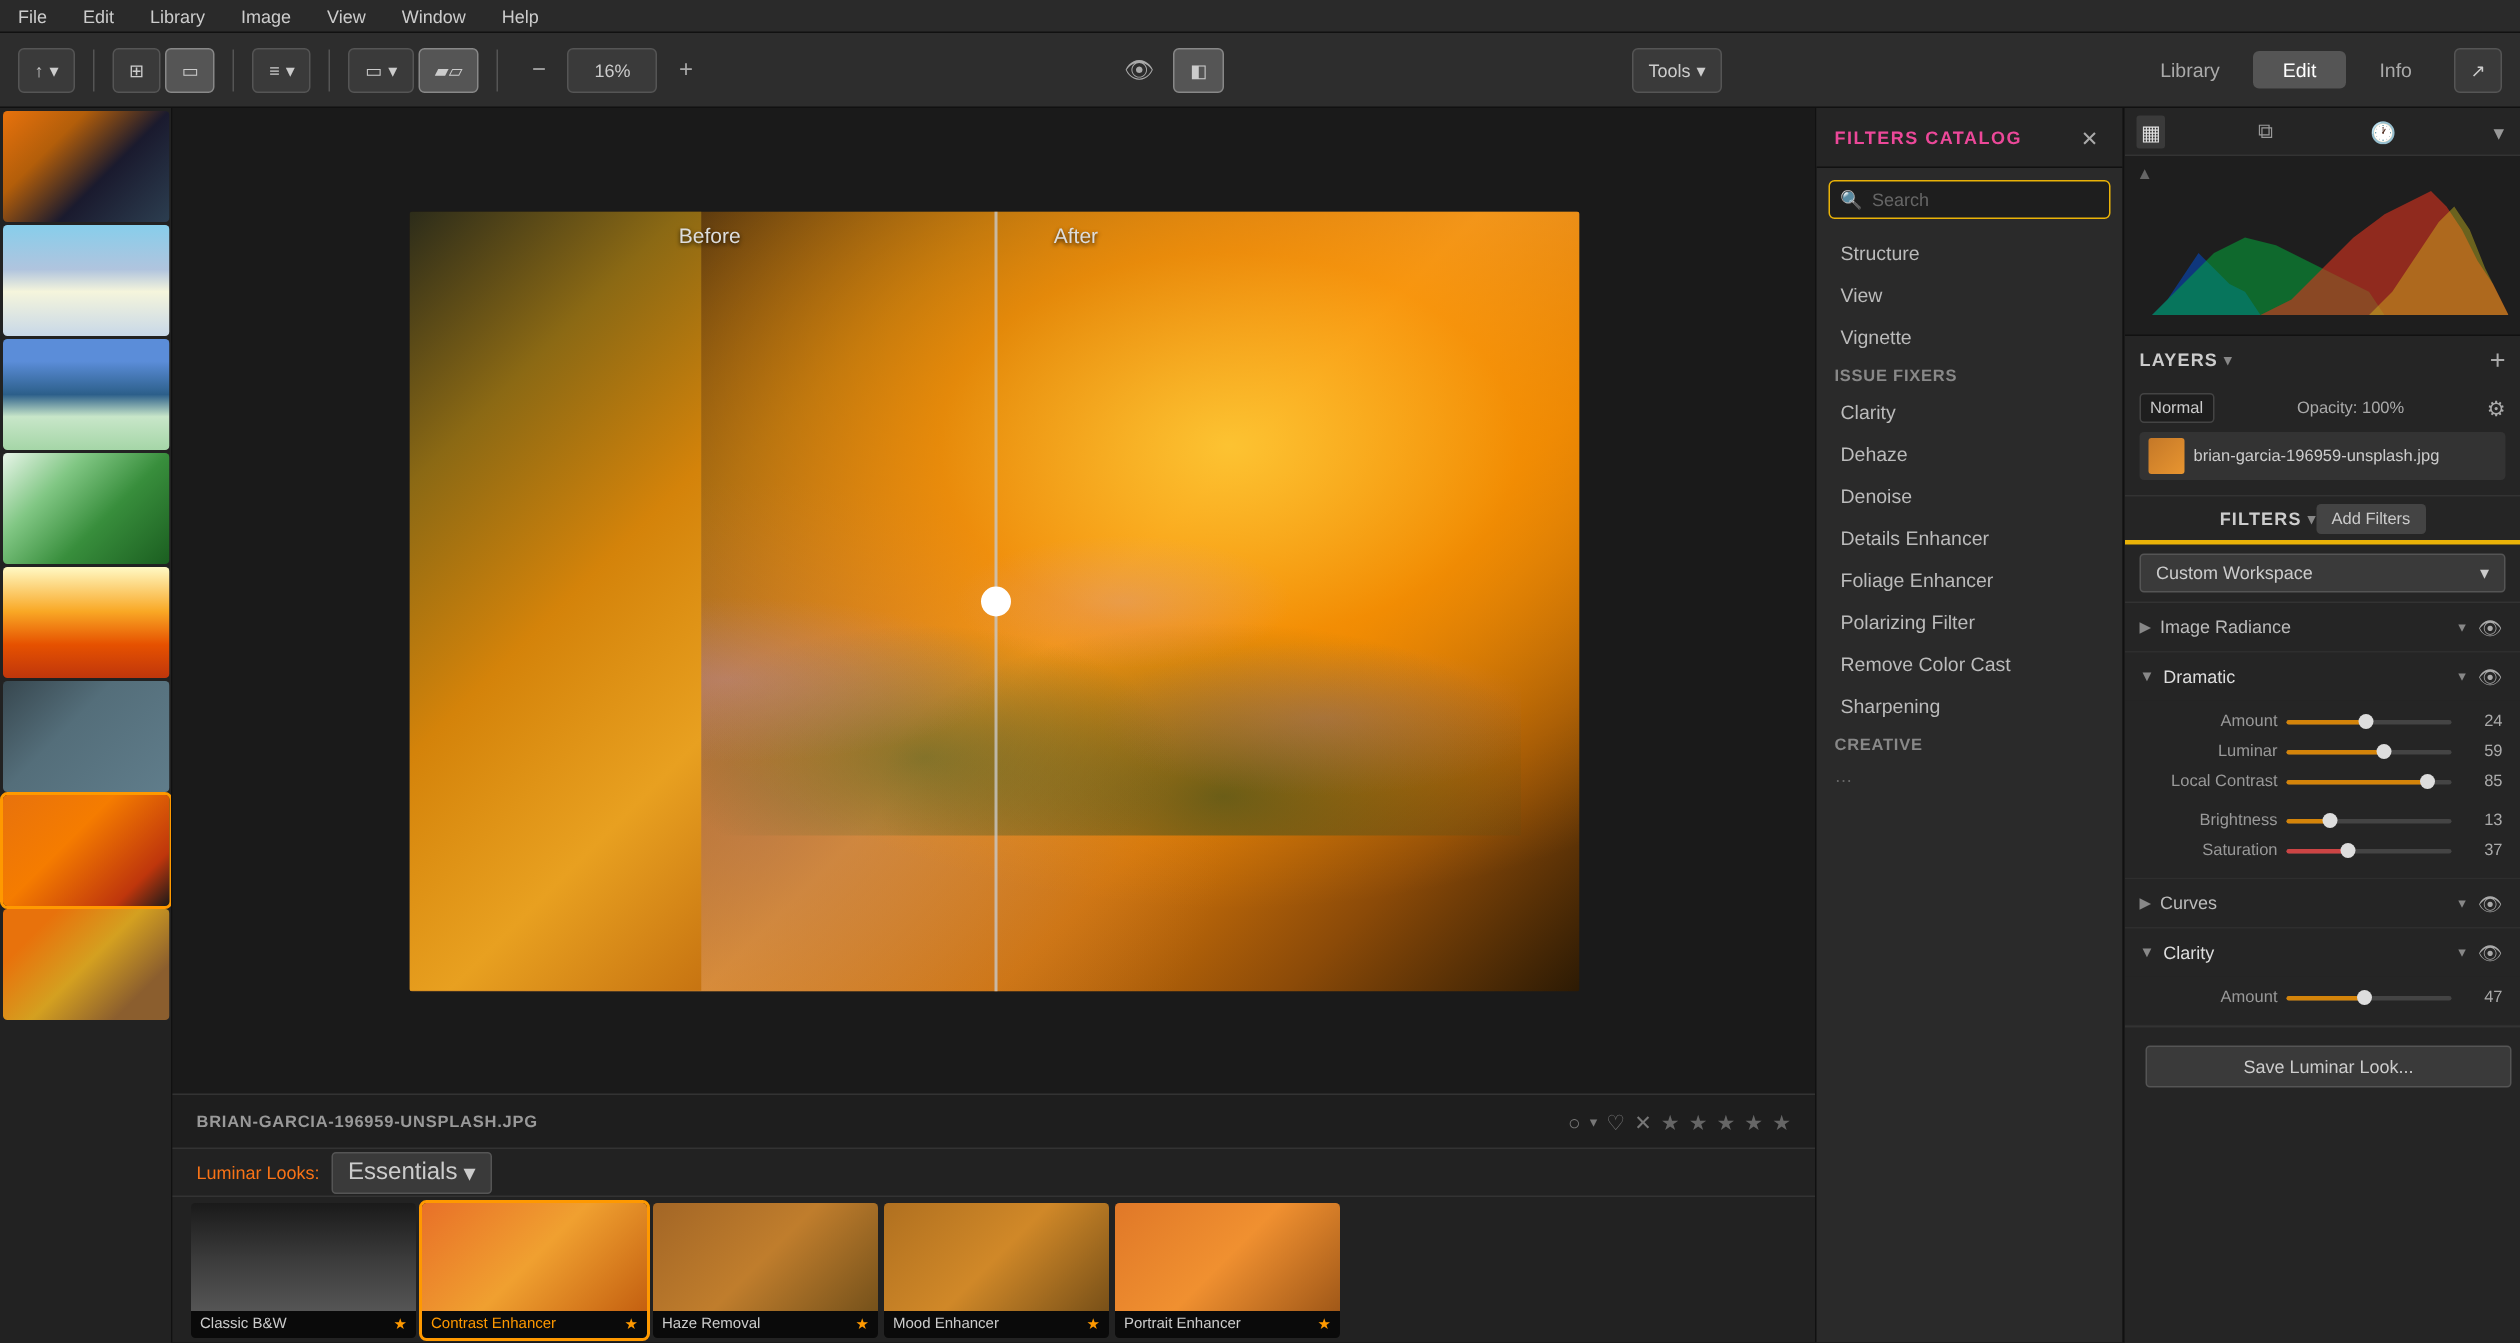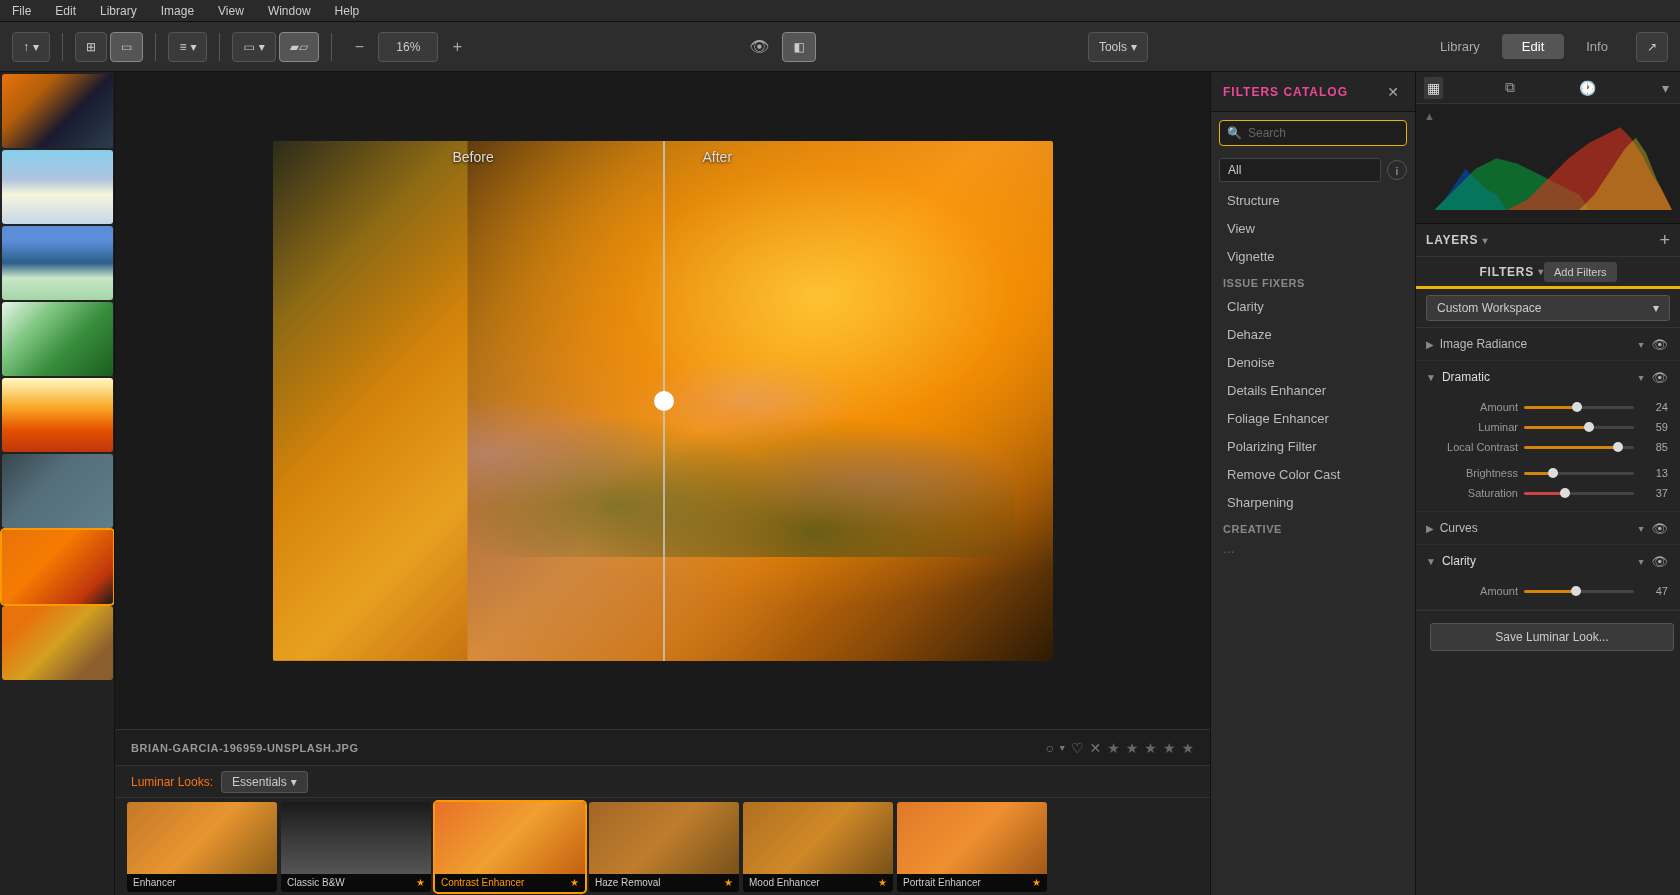--- a/index.html
+++ b/index.html
@@ -287,21 +287,21 @@
     .looks-label {
       font-size: 12px;
       color: #f97316;
     }
     .looks-category {
       background: #3a3a3a;
       border: 1px solid #555;
       color: #ccc;
       padding: 3px 10px;
       border-radius: 3px;
-      font-size: 12px;
+      font-size: 16px;
       cursor: pointer;
       display: flex;
       align-items: center;
       gap: 4px;
     }
     .looks-thumbnails {
       flex: 1;
       display: flex;
       align-items: center;
       gap: 4px;
@@ -862,27 +862,20 @@
     <div class="looks-bar">
       <div class="looks-header">
         <span class="looks-label">Luminar Looks:</span>
         <div class="looks-category">
           <span>Essentials</span>
           <span>▾</span>
         </div>
       </div>
       <div class="looks-thumbnails">
         <div class="look-item">
-          <div class="look-thumb look-1"></div>
-          <div class="look-label-bar">
-            <span>Enhancer</span>
-            <span class="look-star"></span>
-          </div>
-        </div>
-        <div class="look-item">
           <div class="look-thumb look-2"></div>
           <div class="look-label-bar">
             <span>Classic B&amp;W</span>
             <span class="look-star">★</span>
           </div>
         </div>
         <div class="look-item active-look">
           <div class="look-thumb look-3"></div>
           <div class="look-label-bar">
             <span style="color:#f90;">Contrast Enhancer</span>
@@ -915,26 +908,20 @@
   </div>
 
   <div class="filters-catalog">
     <div class="catalog-header">
       <span class="catalog-title">FILTERS CATALOG</span>
       <button class="icon-btn" style="width:20px;height:20px;font-size:14px;">✕</button>
     </div>
     <div class="catalog-search">
       <span class="search-icon-cat">🔍</span>
       <input type="text" placeholder="Search" style="">
-    </div>
-    <div class="catalog-filter-row">
-      <select class="catalog-filter-select">
-        <option>All</option>
-      </select>
-      <button class="catalog-info-btn">ℹ</button>
     </div>
     <div class="catalog-content">
       <div class="catalog-item">Structure</div>
       <div class="catalog-item">View</div>
       <div class="catalog-item">Vignette</div>
       <div class="catalog-section-label">ISSUE FIXERS</div>
       <div class="catalog-item">Clarity</div>
       <div class="catalog-item">Dehaze</div>
       <div class="catalog-item">Denoise</div>
       <div class="catalog-item">Details Enhancer</div>
@@ -972,20 +959,33 @@
     </div>
 
     <div class="right-section">
       <div class="right-section-header">
         <span class="section-title">
           <span>LAYERS</span>
           <span class="chevron">▾</span>
         </span>
         <button class="plus-btn">+</button>
       </div>
+      <div class="layers-section">
+        <div class="layer-blend-row">
+          <select class="blend-mode-select">
+            <option>Normal</option>
+          </select>
+          <span class="opacity-label">Opacity: 100%</span>
+          <button class="gear-btn">⚙</button>
+        </div>
+        <div class="layer-item">
+          <div class="layer-thumb"></div>
+          <span class="layer-name">brian-garcia-196959-unsplash.jpg</span>
+        </div>
+      </div>
     </div>
 
     <div class="right-section">
       <div class="filters-section-header">
         <span class="section-title">
           <span>FILTERS</span>
           <span class="chevron">▾</span>
         </span>
         <button class="add-filters-btn">Add Filters</button>
       </div>

